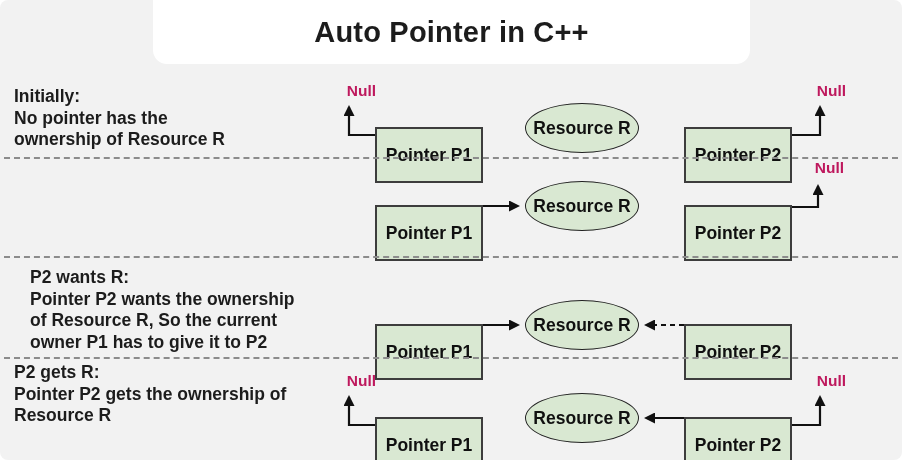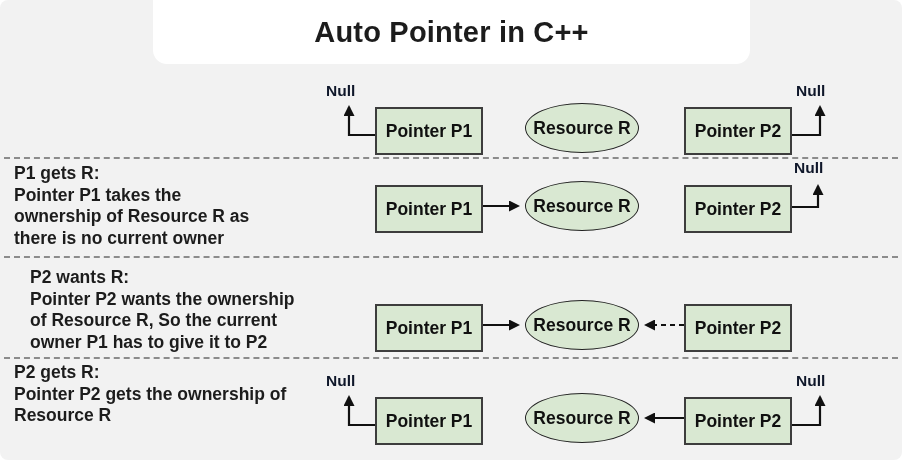--- a/index.html
+++ b/index.html
@@ -19,24 +19,24 @@
   }
   .page-title { font-size:29px; font-weight:700; color:var(--text); letter-spacing:0.2px; }
   .desc {
     position:absolute; left:14px; font-size:17.5px; font-weight:700; color:var(--text);
     line-height:21.5px; white-space:pre-line;
   }
   .node {
     position:absolute; display:flex; align-items:center; justify-content:center;
     font-size:17.5px; font-weight:700; color:#101010; background:var(--node-fill);
   }
-  .box { width:108px; height:48px; border:2px solid var(--node-border); }
+  .box { width:108px; height:56px; border:2px solid var(--node-border);margin-top:20px; }
   .ellipse { width:114px; height:50px; border:1.5px solid var(--ellipse-border); border-radius:50%; }
   .null-label {
-    position:absolute; width:50px; text-align:left; font-size:15.5px; font-weight:700; color:#0f172a;
+    position:absolute; width:50px; text-align:right; font-size:15.5px; font-weight:700; color:#be185d;
   }
   .separator { position:absolute; left:4px; width:894px; height:0; border-top:2px dashed var(--separator); }
   svg.connectors { position:absolute; left:0; top:0; width:902px; height:460px; pointer-events:none; }
   .conn { stroke:var(--line); stroke-width:2.2; fill:none; }
   .conn.dashed { stroke-dasharray:5 4; }
   .arrow-head { fill:var(--line); }
 </style>
 </head>
 <body>
 
@@ -60,37 +60,36 @@
     <path class="conn" d="M792 207 H818 V186" marker-end="url(#ah)"></path>
 
     <path class="conn" d="M483 325 H518" marker-end="url(#ah)"></path>
     <path class="conn dashed" d="M684 325 H646" marker-end="url(#ah)"></path>
 
     <path class="conn" d="M375 425 H349 V397" marker-end="url(#ah)"></path>
     <path class="conn" d="M684 418 H646" marker-end="url(#ah)"></path>
     <path class="conn" d="M792 425 H820 V397" marker-end="url(#ah)"></path>
   </svg>
 
+  <div class="desc" style="top:86px;">Initially:
+No pointer has the
+ownership of Resource R</div>
   <div class="null-label" style="left:326px; top:82px;">Null</div>
   <div class="node box" style="left:375px; top:107px;">
       <span>Pointer P1</span>
     </div>
   <div class="node ellipse" style="left:525px; top:103px;">
       <span>Resource R</span>
     </div>
   <div class="node box" style="left:684px; top:107px;">
       <span>Pointer P2</span>
     </div>
   <div class="null-label" style="left:796px; top:82px;">Null</div>
   <div class="separator" style="top:157px;"></div>
 
-  <div class="desc" style="top:163px;">P1 gets R:
-Pointer P1 takes the
-ownership of Resource R as
-there is no current owner</div>
   <div class="node box" style="left:375px; top:185px;">
       <span>Pointer P1</span>
     </div>
   <div class="node ellipse" style="left:525px; top:181px;">
       <span>Resource R</span>
     </div>
   <div class="node box" style="left:684px; top:185px;">
       <span>Pointer P2</span>
     </div>
   <div class="null-label" style="left:794px; top:159px;">Null</div>

